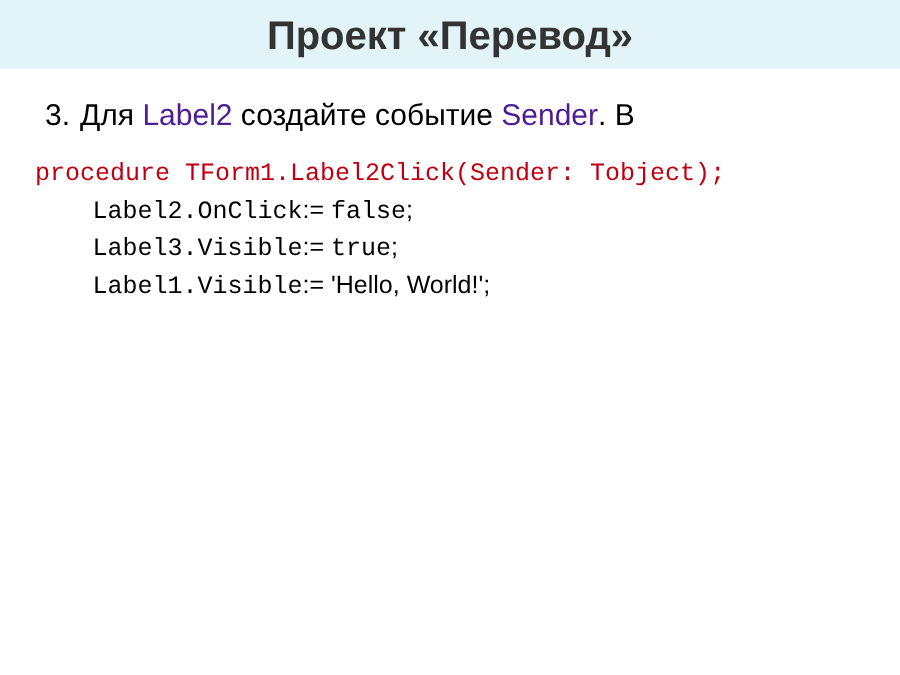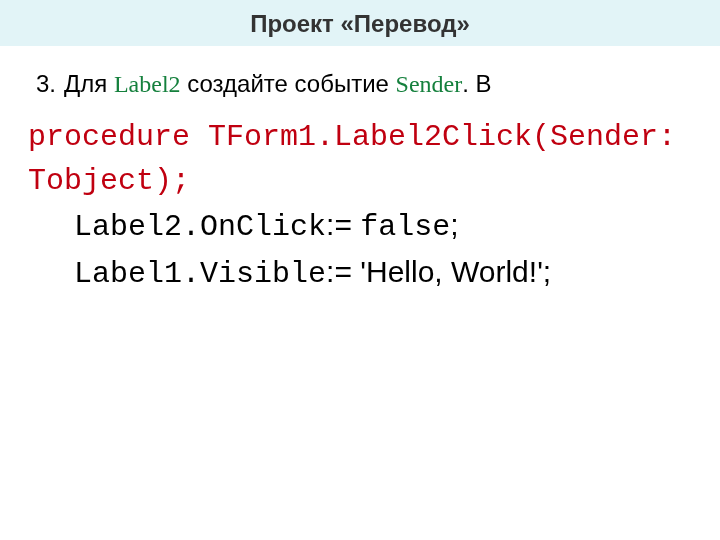--- a/index.html
+++ b/index.html
@@ -8,48 +8,48 @@
     background:#fff;
     font-family:Arial,Helvetica,sans-serif;
     color:#000;
     box-sizing:border-box;
   }
   .title-band{
     background:#e2f4f7;
     padding:10px 0 8px 0;
     text-align:center;
     font-weight:bold;
-    font-size:24px;
+    font-size:32px;
     color:#333;
   }
   .content{
     padding:22px 28px 0 28px;
   }
   .inst{
     font-size:24px;
     line-height:1.35;
     text-align:justify;
     margin-left:36px;
     position:relative;
   }
   .inst-num{
     position:absolute;
     left:-36px;
     top:0;
     width:28px;
     text-align:right;
   }
   .mono{
-    font-family:Liberation Serif, serif;
-    color:#15803d;
+    font-family:Liberation Sans, sans-serif;
+    color:#4c1d95;
     margin-top:40px;
   }
   .code{
     margin-top:16px;
-    font-size:30px;
+    font-size:20px;
     line-height:1.45;
     font-family:"Courier New",Courier,monospace;
   }
   .code .red{color:#c00010;}
   .code .sans{font-family:Arial,Helvetica,sans-serif;}
   .indent{display:inline-block;width:46px;}
 </style>
 </head>
 <body>
 
@@ -63,17 +63,20 @@
   </div>
 
   <div class="code">
     <div>
       <span class="red">procedure</span><span class="red"> TForm1.Label2Click(Sender: Tobject);</span>
     </div>
     <div>
       <span class="indent"></span><span>Label2.OnClick</span><span class="sans">:= </span><span>false</span><span class="sans">;</span>
     </div>
     <div>
+      <span class="indent"></span><span>Label3.Visible</span><span class="sans">:= </span><span>true</span><span class="sans">;</span>
+    </div>
+    <div>
       <span class="indent"></span><span>Label1.Visible</span><span class="sans">:= 'Hello, World!';</span>
     </div>
   </div>
 
 </div>
 
 </body></html>

